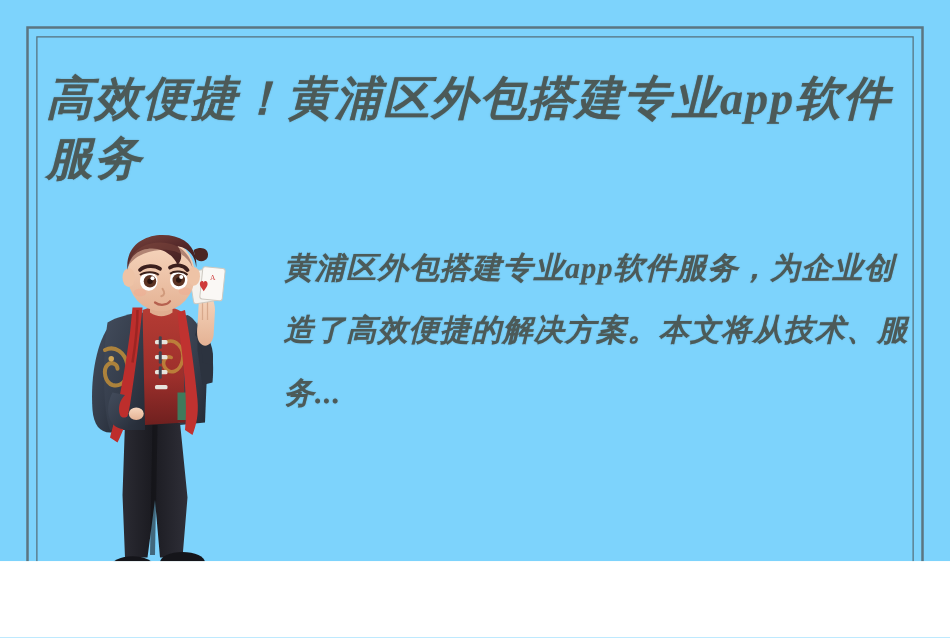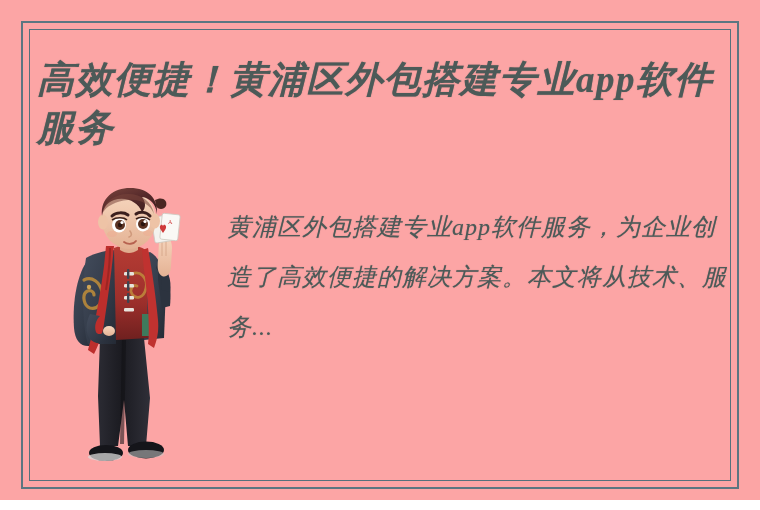--- a/index.html
+++ b/index.html
@@ -3,22 +3,22 @@
 <meta charset="utf-8">
 <style>
   html, body {
     margin: 0;
     padding: 0;
     background: #ffffff;
   }
   #card {
     position: relative;
     width: 760px;
-    height: 500px;
-    background: #fca5a5;
+    height: 449px;
+    background: #7dd3fc;
     overflow: hidden;
     font-family: "Liberation Serif", "DejaVu Serif", serif;
   }
 
   
   .frame-outer {
     position: absolute;
     left: 21px;
     top: 21px;
     width: 718px;
@@ -52,26 +52,26 @@
     letter-spacing: 1.5px;
     font-family: "Liberation Serif", "DejaVu Serif", serif;
     text-shadow: 0 0 1px rgba(60,72,70,0.55);
     white-space: normal;
   }
 
   
   .summary {
     position: absolute;
     left: 227px;
-    top: 202px;
+    top: 190px;
     width: 505px;
     color: #4c5a58;
     font-size: 24px;
     line-height: 50px;
-    font-weight: 400;
+    font-weight: 700;
     font-style: italic;
     letter-spacing: 1px;
     font-family: "Liberation Serif", "DejaVu Serif", serif;
     text-shadow: 0 0 1px rgba(60,72,70,0.45);
   }
 
   
   .figure {
     position: absolute;
     left: 58px;

